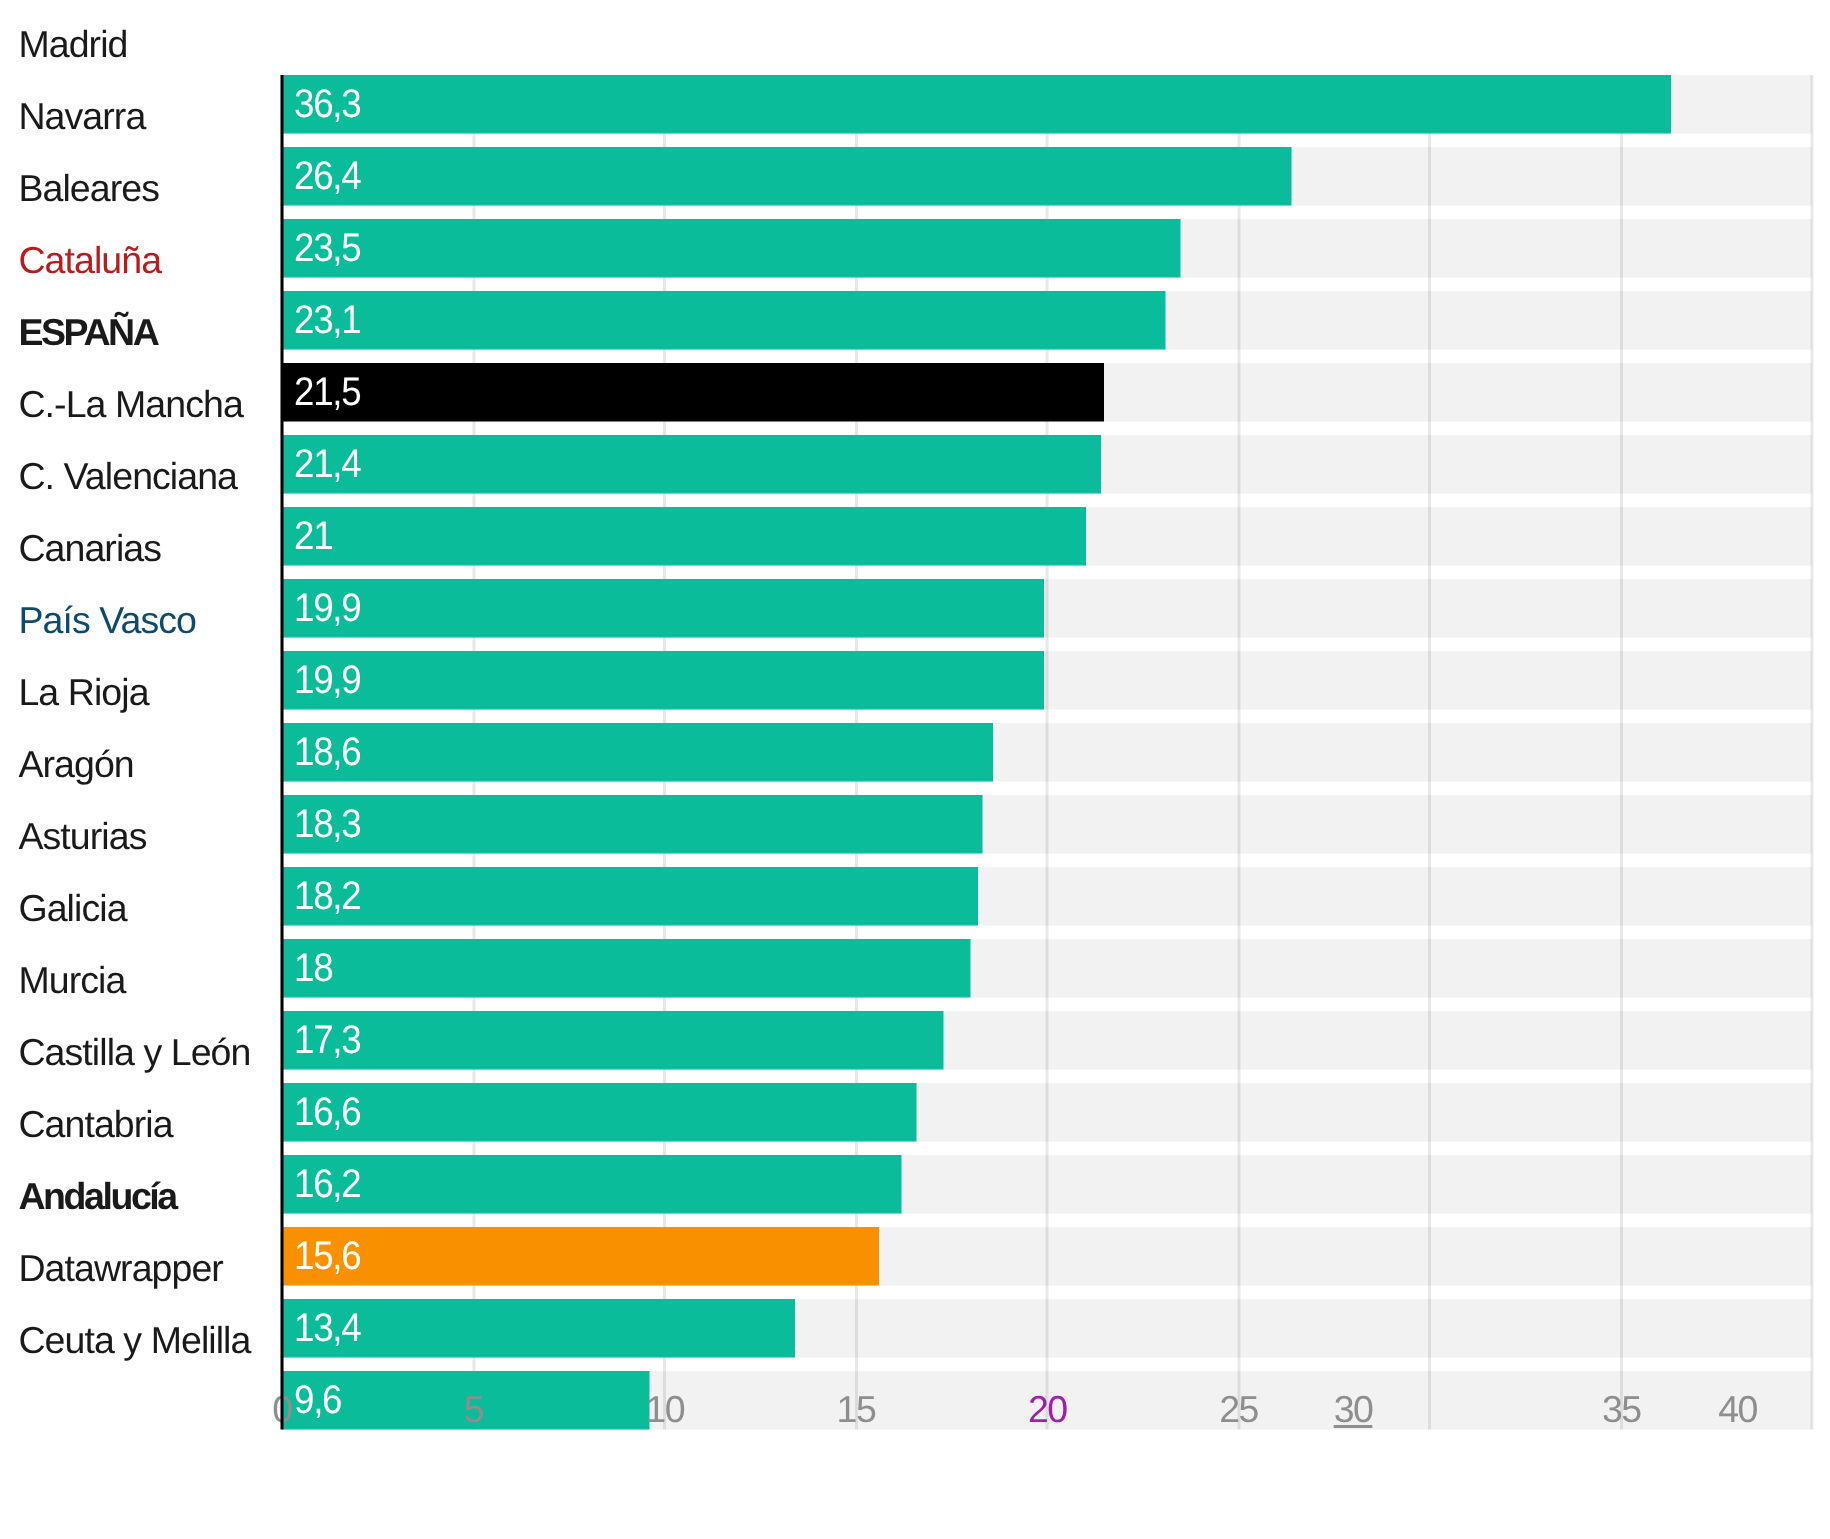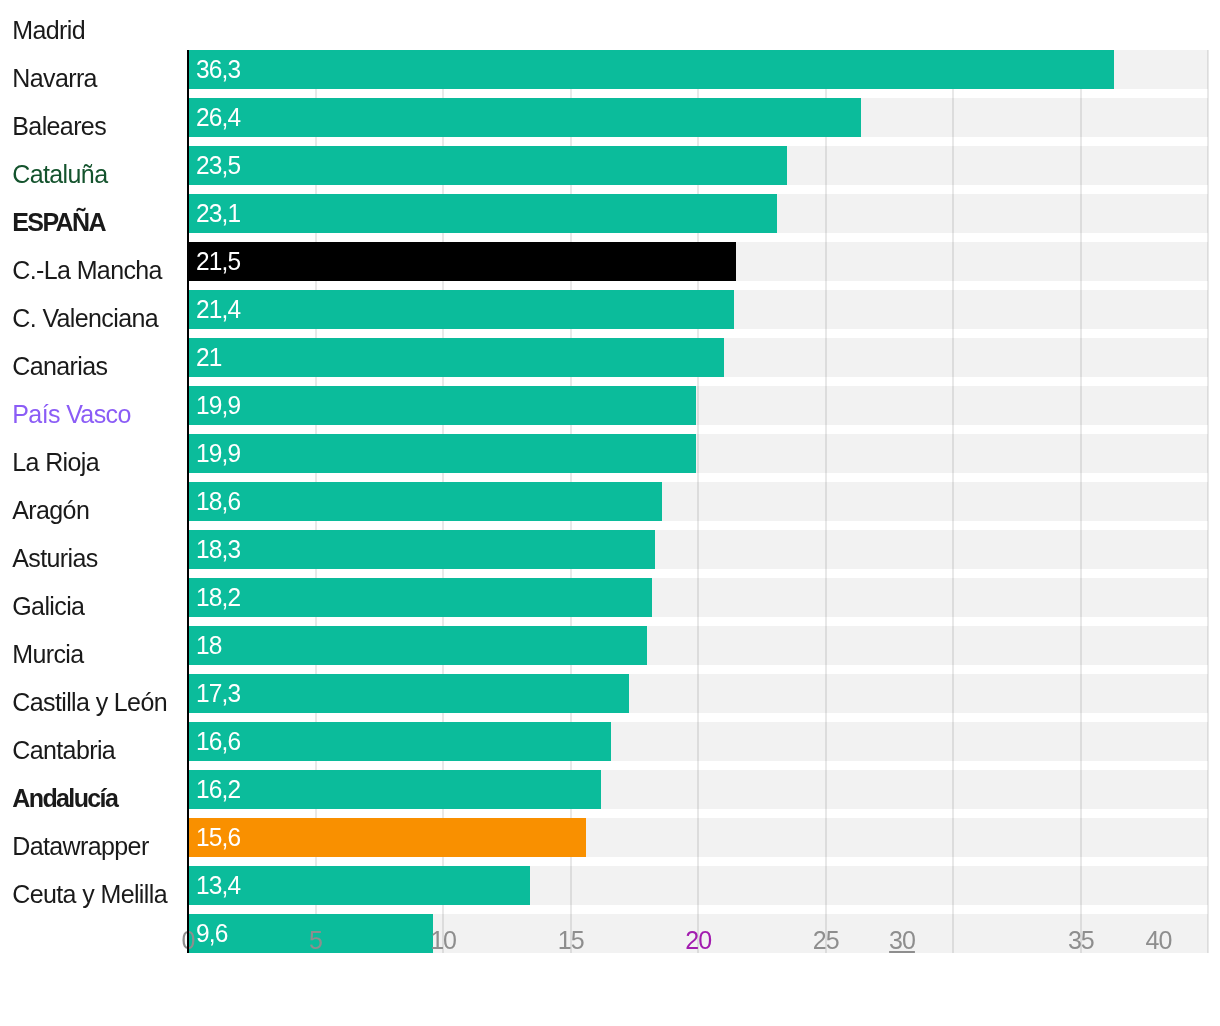--- a/index.html
+++ b/index.html
@@ -182,26 +182,26 @@
         <div class="bar-value-label" style="top: 832.4px; color: rgb(255, 255, 255);">13,4</div>
         <div class="bar" style="top: 874px; width: 244.896px; background: rgb(11, 188, 155);"></div>
         <div class="bar-value-label" style="top: 880.4px; color: rgb(255, 255, 255);">9,6</div>
       </div>
     <div class="axisline"></div>
   </div>
   <div id="category-labels">
       <div class="category-label" style="top: 17.8px; color: rgb(26, 26, 26);">Madrid</div>
       <div class="category-label" style="top: 65.8px; color: rgb(26, 26, 26);">Navarra</div>
       <div class="category-label" style="top: 113.8px; color: rgb(26, 26, 26);">Baleares</div>
-      <div class="category-label" style="top: 161.8px; color: #14532d;">Cataluña</div>
+      <div class="category-label" style="top: 161.8px; color: #b91c1c;">Cataluña</div>
       <div class="category-label is-highlighted" style="top: 209.8px; color: rgb(26, 26, 26);">ESPAÑA</div>
       <div class="category-label" style="top: 257.8px; color: rgb(26, 26, 26);">C.-La Mancha</div>
       <div class="category-label" style="top: 305.8px; color: rgb(26, 26, 26);">C. Valenciana</div>
       <div class="category-label" style="top: 353.8px; color: rgb(26, 26, 26);">Canarias</div>
-      <div class="category-label" style="top: 401.8px; color: #8b5cf6;">País Vasco</div>
+      <div class="category-label" style="top: 401.8px; color: #0c4a6e;">País Vasco</div>
       <div class="category-label" style="top: 449.8px; color: rgb(26, 26, 26);">La Rioja</div>
       <div class="category-label" style="top: 497.8px; color: rgb(26, 26, 26);">Aragón</div>
       <div class="category-label" style="top: 545.8px; color: rgb(26, 26, 26);">Asturias</div>
       <div class="category-label" style="top: 593.8px; color: rgb(26, 26, 26);">Galicia</div>
       <div class="category-label" style="top: 641.8px; color: rgb(26, 26, 26);">Murcia</div>
       <div class="category-label" style="top: 689.8px; color: rgb(26, 26, 26);">Castilla y León</div>
       <div class="category-label" style="top: 737.8px; color: rgb(26, 26, 26);">Cantabria</div>
       <div class="category-label is-highlighted" style="top: 785.8px; color: rgb(26, 26, 26);">Andalucía</div>
       <div class="category-label" style="top: 833.8px; color: rgb(26, 26, 26);">Datawrapper</div>
       <div class="category-label" style="top: 881.8px; color: rgb(26, 26, 26);">Ceuta y Melilla</div>

